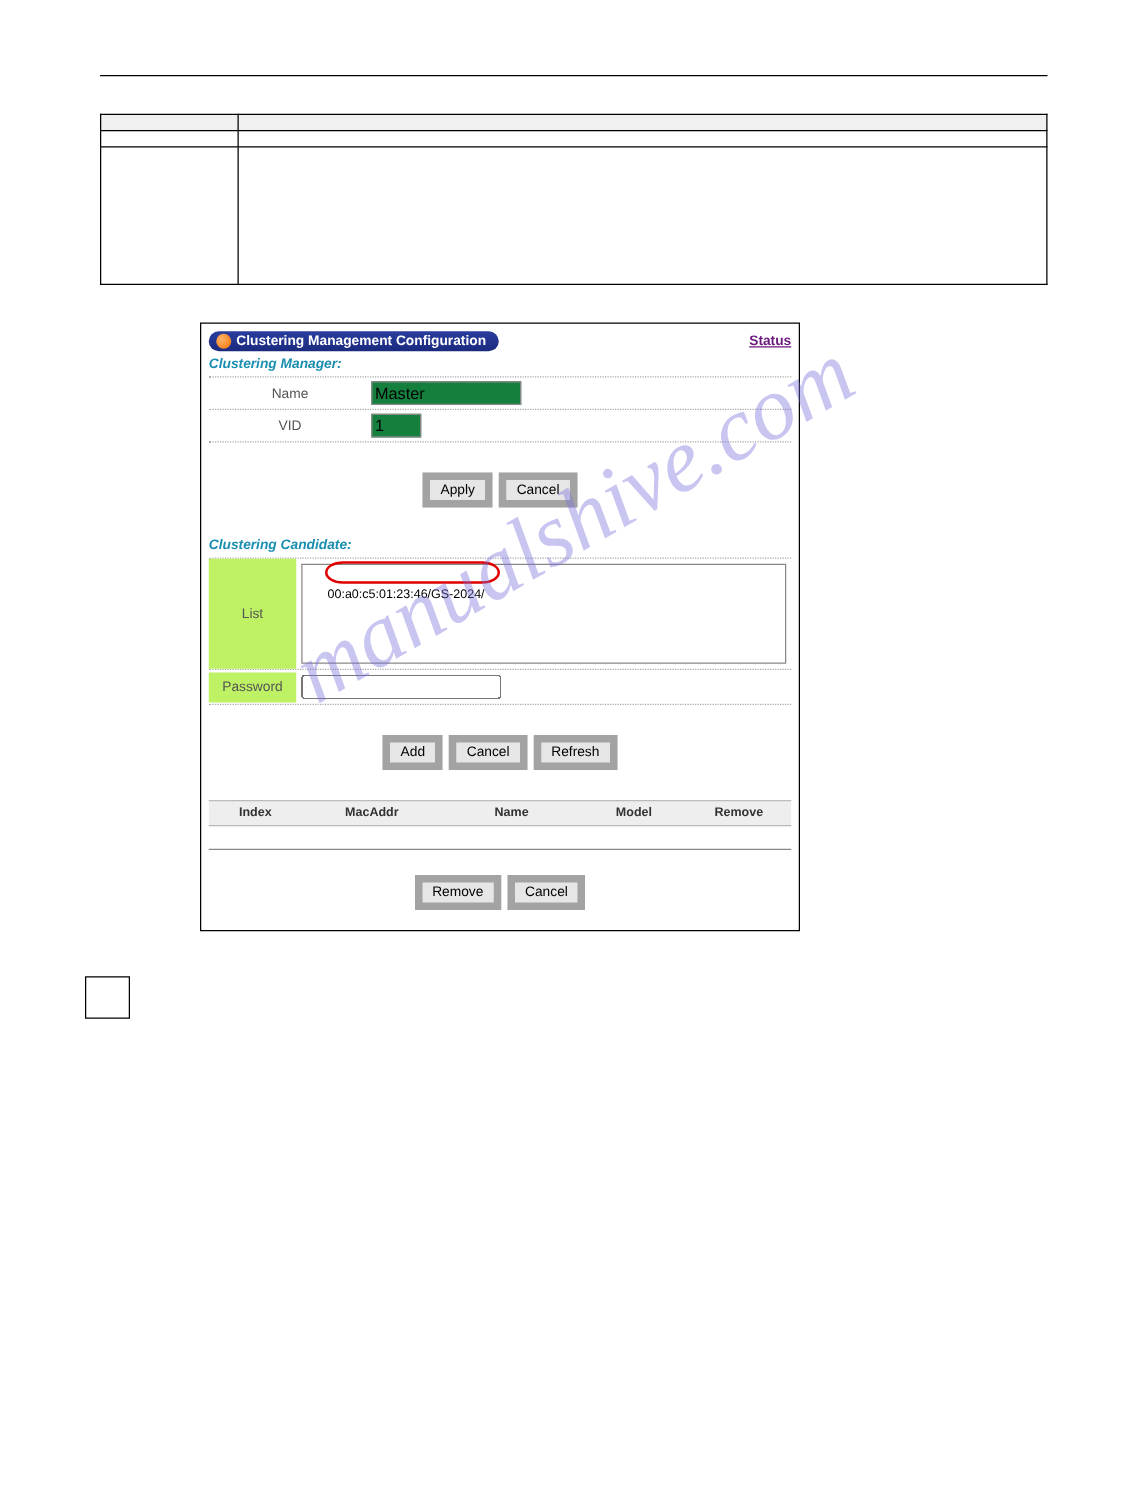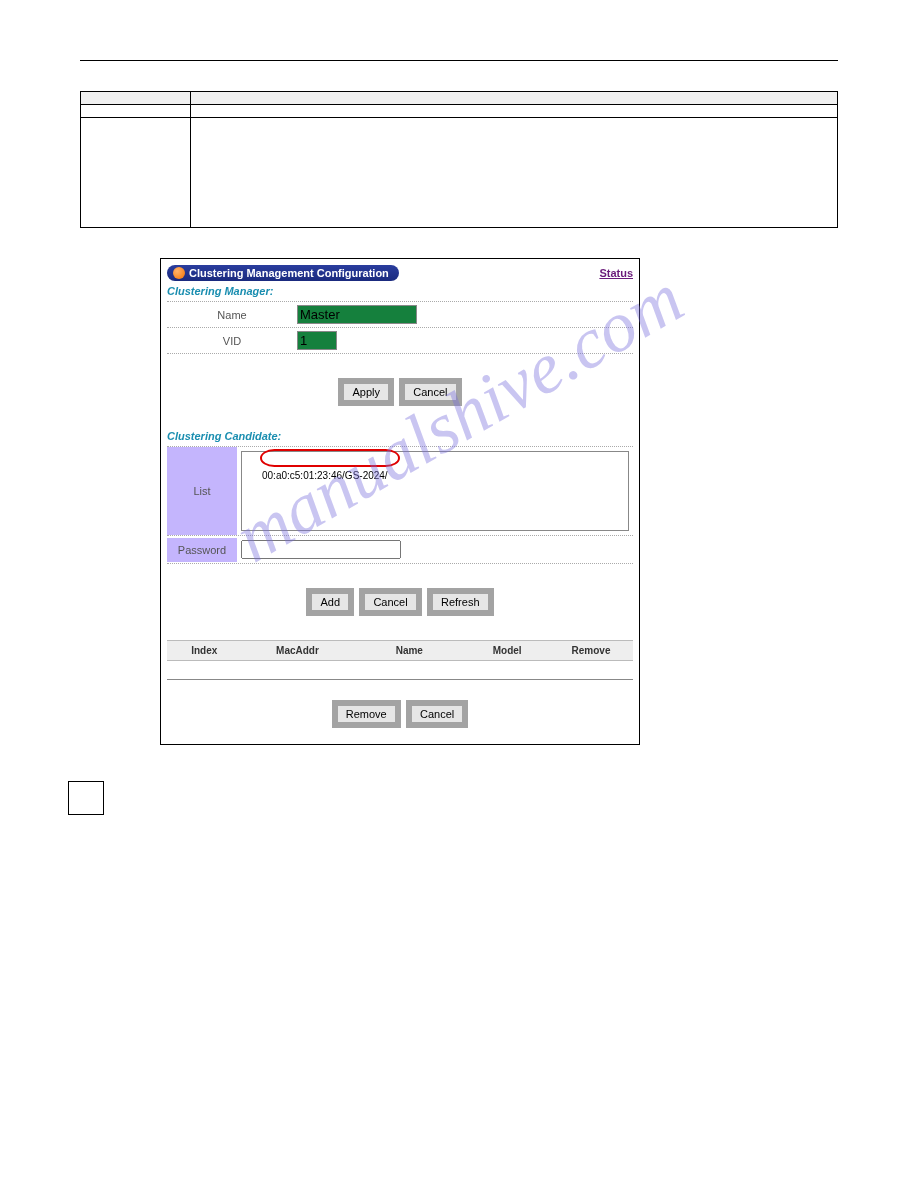--- a/index.html
+++ b/index.html
@@ -15,21 +15,21 @@
   .title-ball { width: 12px; height: 12px; border-radius: 50%; background: radial-gradient(circle at 35% 35%, #ffb36b, #f47200); margin-right: 4px; }
   .status-link { margin-left: auto; color: #6a1a7a; font-weight: bold; text-decoration: underline; font-size: 11px; }
   .section-heading { color: #1a8eb0; font-weight: bold; font-size: 11px; margin: 4px 0 4px 0; font-style: italic; }
   .form-row { display: flex; align-items: center; border-top: 1px dotted #aaa; padding: 3px 0; }
   .form-row:last-child { border-bottom: 1px dotted #aaa; }
   .form-label { width: 130px; text-align: center; color: #555; font-size: 11px; }
   .form-field { flex: 1; }
   .form-field input[type=text] { font-size: 13px; border: 1px solid #888; padding: 1px 2px; background: #15803d; }
   .candidate-row { display: flex; border-top: 1px dotted #aaa; }
   .candidate-row:last-of-type { border-bottom: 1px dotted #aaa; }
-  .candidate-label { width: 70px; text-align: center; color: #555; font-size: 11px; display:flex; align-items:center; justify-content:center; background:#c4b5fd; }
+  .candidate-label { width: 70px; text-align: center; color: #555; font-size: 11px; display:flex; align-items:center; justify-content:center; background:#bef264; }
   .candidate-field { flex: 1; padding: 4px; }
   .listbox { width: 100%; height: 80px; border: 1px solid #888; background: #fff; padding: 18px; font-size: 10px; position: relative; }
   .list-item { padding: 0 2px; }
   .red-circle { position: absolute; border: 2px solid #e00000; border-radius: 16px/10px; pointer-events: none; }
   .btn { font-size: 11px; background: #e6e6e6; border: 6px solid #a3a3a3; padding: 2px 8px; margin: 0 1px; cursor: pointer; }
   .btn-row { text-align: center; margin: 24px 0; }
   .cols-header { display:flex; background:#eee; border-top:1px solid #bbb; border-bottom:1px solid #bbb; font-size:10px; font-weight:bold; color:#333; padding:4px 0; }
   .cols-header > div { text-align:center; }
   .watermark { position: absolute; left: 50%; top: 50%; transform: translate(-50%,-50%) rotate(-30deg); font-size: 72px; color: rgba(120,110,220,0.4); font-style: italic; font-family: Georgia, serif; pointer-events: none; white-space: nowrap; }
   .footer-box { position: absolute; bottom: 20px; left: 68px; width: 36px; height: 34px; border: 1px solid #000; }

